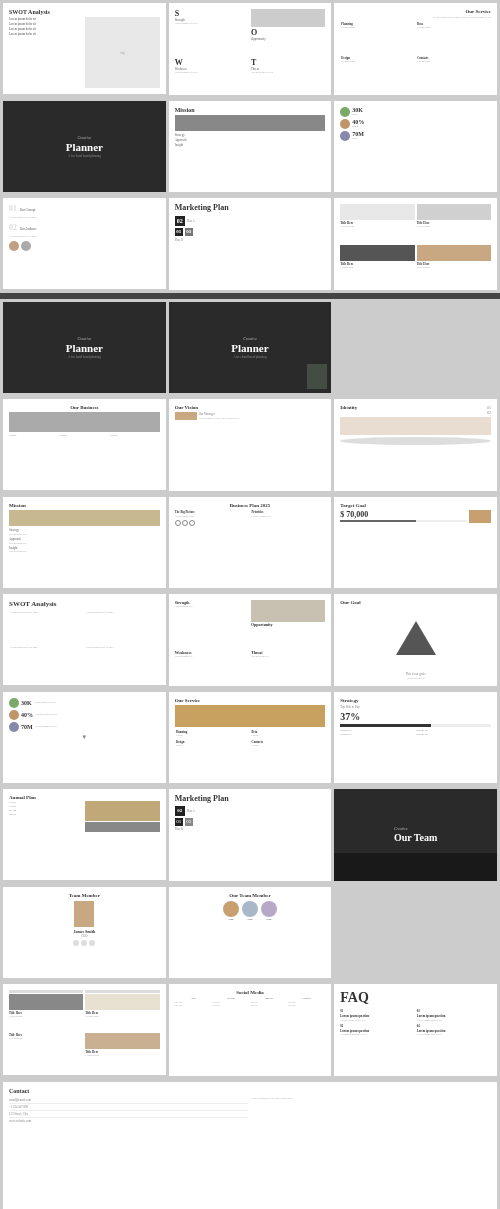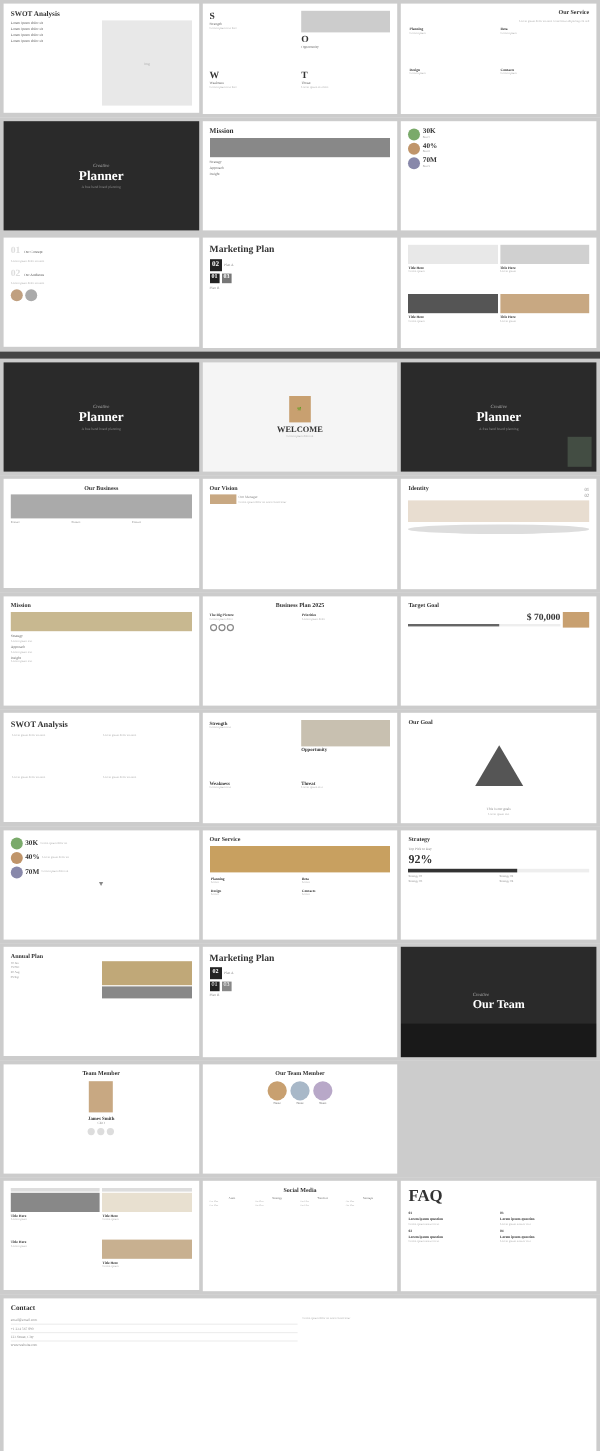--- a/index.html
+++ b/index.html
@@ -226,29 +226,20 @@
 <div class="grid-section">
 
   <div class="slide dark">
     <div style="margin:auto; text-align:center;">
       <div style="font-size:4px; font-style:italic; color:#aaa; margin-bottom:1px;">Creative</div>
       <div style="font-size:11px; font-weight:bold; color:#fff;">Planner</div>
       <div style="font-size:3px; color:#888; margin-top:1px;">A free hand board planning</div>
     </div>
   </div>
 
-  <div class="slide welcome-slide">
-    <div style="margin:auto; text-align:center;">
-      <div style="background:#c8a070; width:18px; height:22px; margin:0 auto 2px; display:flex; align-items:center; justify-content:center;">
-        <span style="font-size:3px; color:#fff;">🌿</span>
-      </div>
-      <div style="font-size:7px; font-weight:bold; color:#333;">WELCOME</div>
-      <div style="font-size:2.5px; color:#aaa;">Lorem ipsum dolor sit</div>
-    </div>
-  </div>
 
   <div class="slide dark">
     <div style="margin:auto; text-align:center;">
       <div style="font-size:4px; font-style:italic; color:#aaa; margin-bottom:1px;">Creative</div>
       <div style="font-size:11px; font-weight:bold; color:#fff;">Planner</div>
       <div style="font-size:3px; color:#888; margin-top:1px;">A free hand board planning</div>
     </div>
     <div style="position:absolute; bottom:4px; right:4px; width:20px; height:25px; background:#556655; opacity:0.6;"></div>
   </div>
 </div>
@@ -318,21 +309,21 @@
         <div style="font-size:3px; font-weight:bold; color:#333; margin-bottom:1px;">Priorities</div>
         <div style="font-size:2.5px; color:#aaa;">Lorem ipsum dolor</div>
       </div>
     </div>
   </div>
 
   <div class="slide">
     <div style="font-size:5px; font-weight:bold; color:#333; margin-bottom:2px;">Target Goal</div>
     <div style="display:flex; gap:2px;">
       <div style="flex:1;">
-        <div style="font-size:8px; font-weight:bold; color:#333;text-align:right;">$ 70,000</div>
+        <div style="font-size:8px; font-weight:bold; color:#333;">$ 70,000</div>
         <div style="width:100%; height:2px; background:#eee; margin:1px 0;">
           <div style="width:60%; height:100%; background:#666;"></div>
         </div>
       </div>
       <div style="width:22px; flex-shrink:0; background:#c8a070;"></div>
     </div>
   </div>
 </div>
 
 <div class="grid-section">
@@ -428,21 +419,21 @@
       <div style="padding:1px;">
         <div style="font-size:3px; font-weight:bold; color:#333;">Contacts</div>
         <div style="font-size:2.5px; color:#aaa;">Lorem</div>
       </div>
     </div>
   </div>
 
   <div class="slide">
     <div style="font-size:5px; font-weight:bold; color:#333; margin-bottom:2px;">Strategy</div>
     <div style="font-size:3px; color:#888; margin-bottom:2px;">Top Pick to Day</div>
-    <div style="font-size:10px; font-weight:bold; color:#333; margin-bottom:2px;">92%</div>
+    <div style="font-size:10px; font-weight:bold; color:#333; margin-bottom:2px;">37%</div>
     <div style="width:100%; height:3px; background:#eee; margin-bottom:2px;">
       <div style="width:60%; height:100%; background:#333;"></div>
     </div>
     <div style="display:grid; grid-template-columns:1fr 1fr; gap:1px;">
       <div style="font-size:2.5px; color:#888;">Strategy 01</div>
       <div style="font-size:2.5px; color:#888;">Strategy 02</div>
       <div style="font-size:2.5px; color:#888;">Strategy 03</div>
       <div style="font-size:2.5px; color:#888;">Strategy 04</div>
     </div>
   </div>

